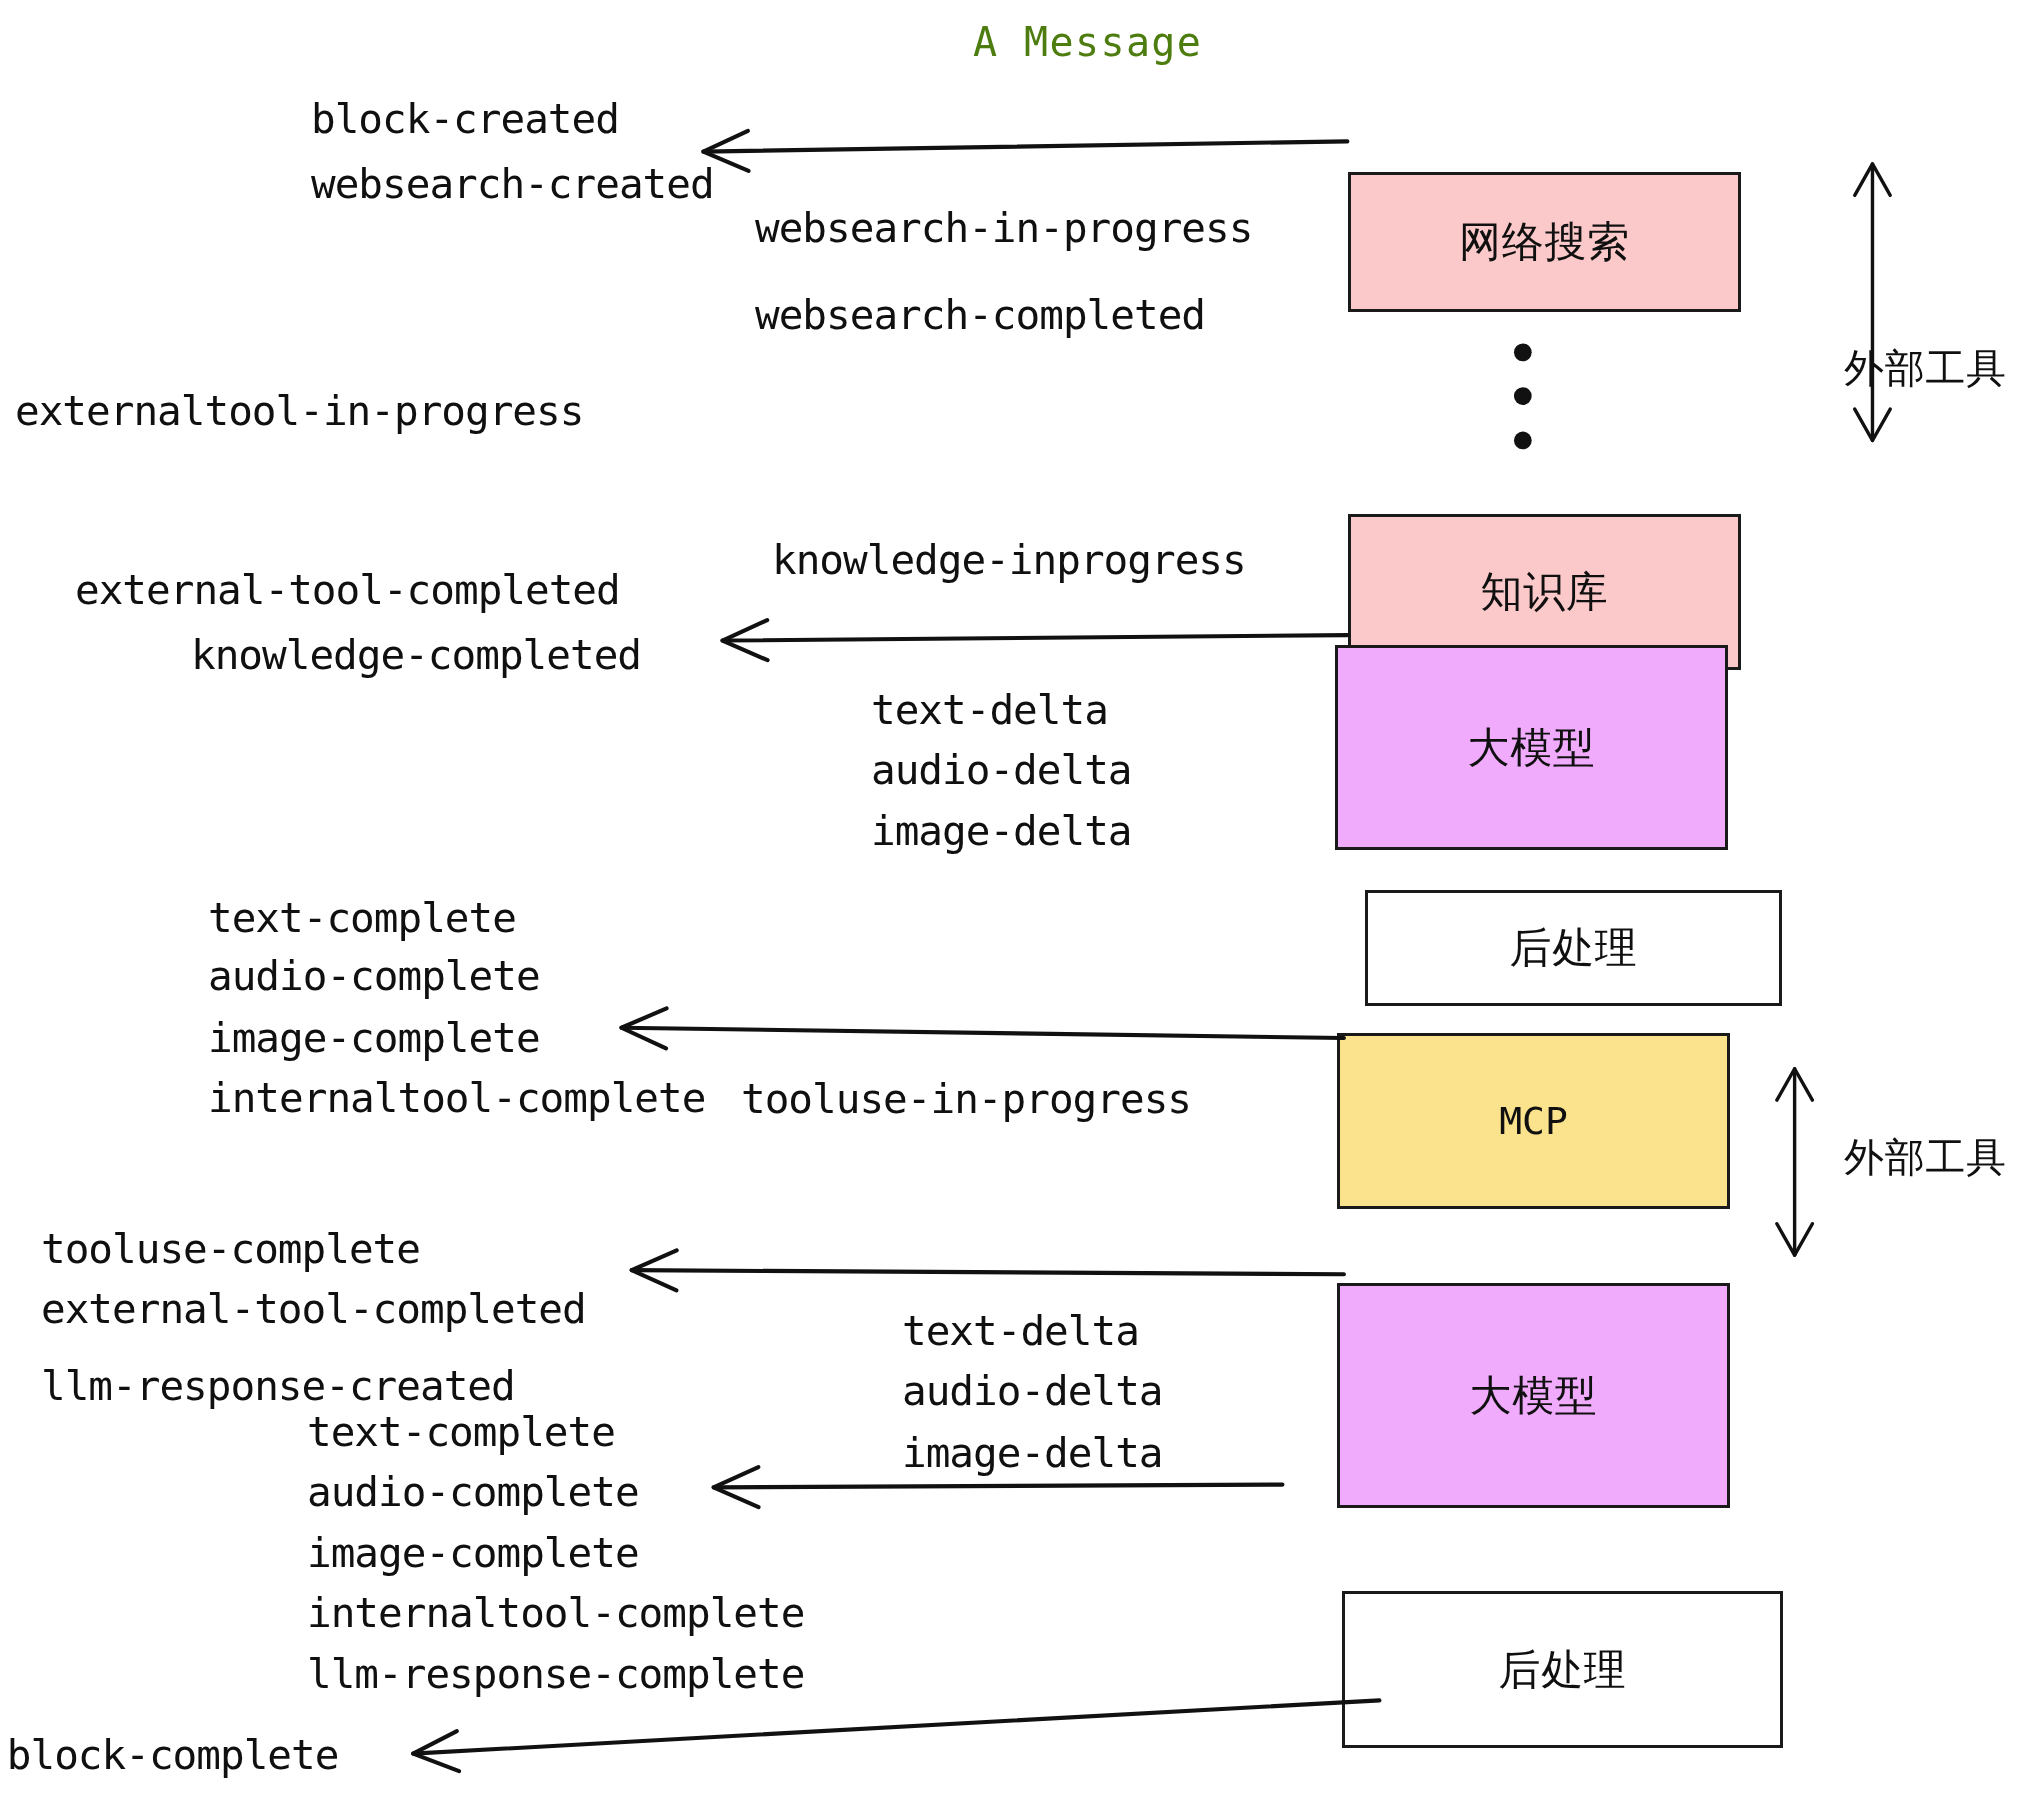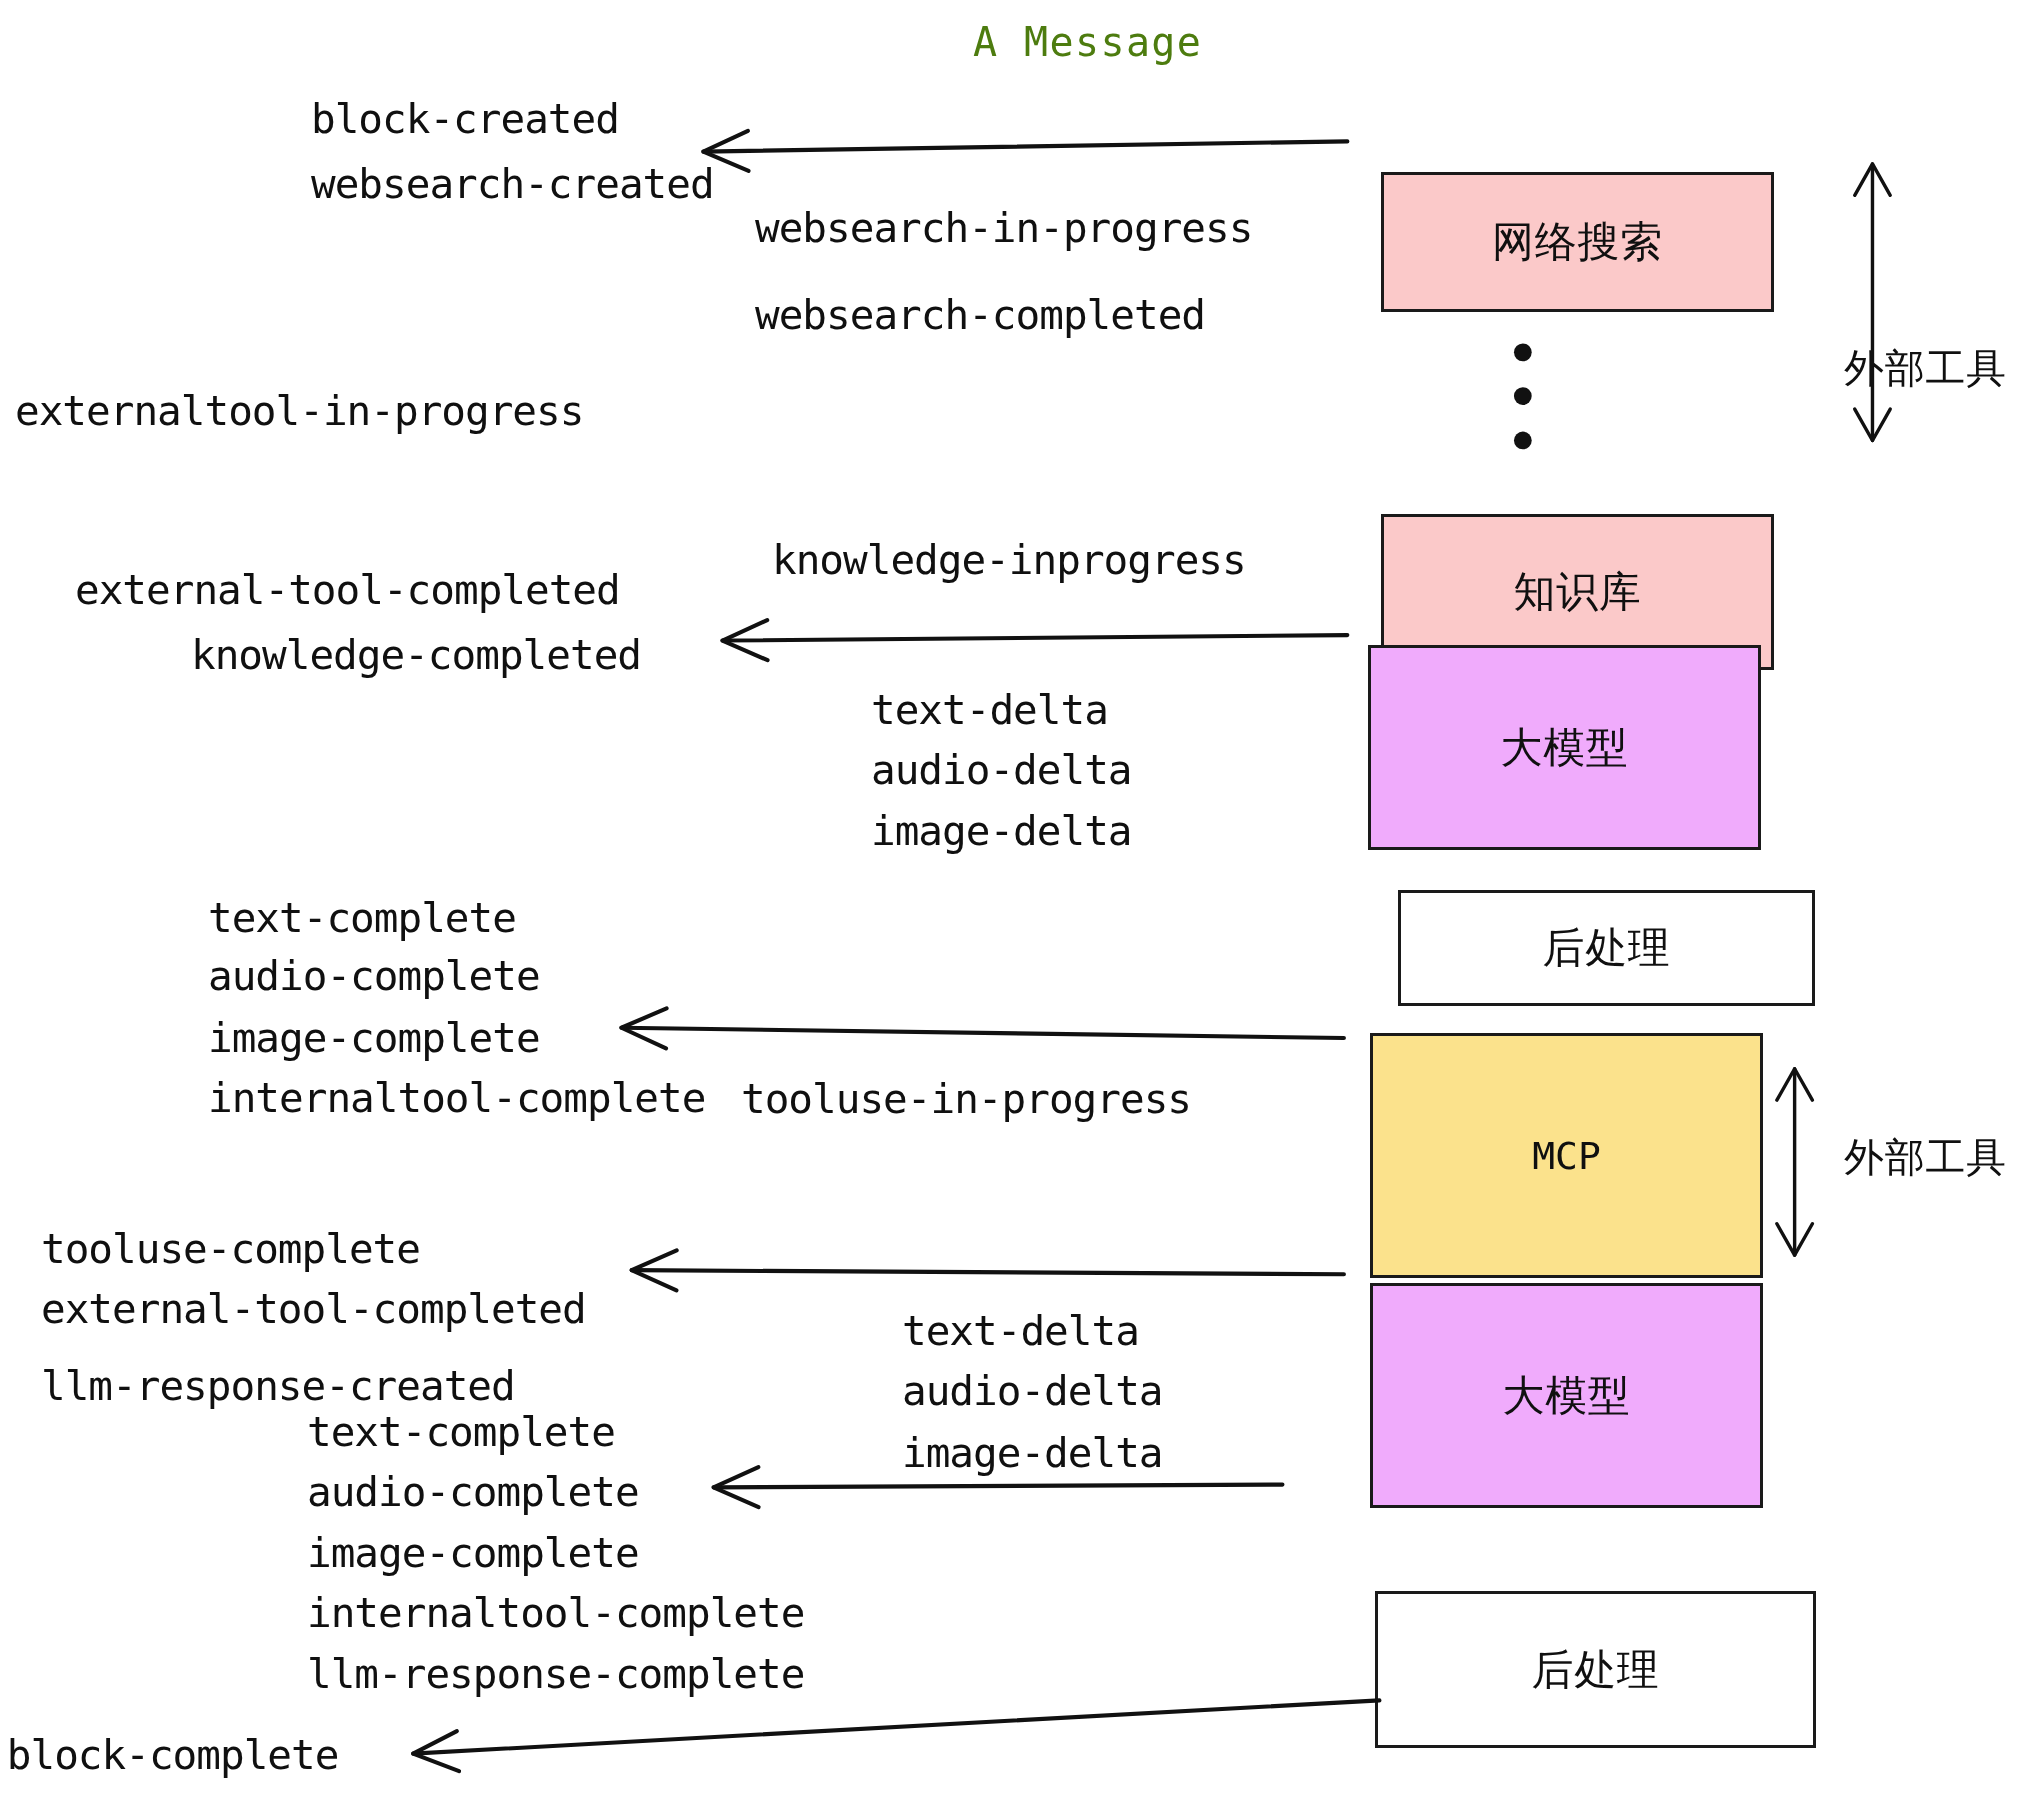--- a/index.html
+++ b/index.html
@@ -42,21 +42,20 @@
     position:absolute;
     box-sizing:border-box;
     border:3.4px solid #1a1a1a;
     display:flex;
     align-items:center;
     justify-content:center;
     font-family:"DejaVu Sans","Liberation Sans",sans-serif;
     font-size:42px;
     color:#101010;
     letter-spacing:0.7px;
-    margin-left:33px;
   }
   .box.pink{background:#fbc9c9;}
   .box.green{background:#f0abfc;}
   .box.yellow{background:#fbe28c;}
   .box.white{background:#ffffff;}
   .box.mcp{
     font-family:"DejaVu Sans Mono","Liberation Mono",monospace;
     font-size:38px;
     letter-spacing:0px;
   }
@@ -94,21 +93,21 @@
       </div>
       <div class="box pink" style="left: 1348px; top: 514px; width: 393px; height: 156px;">
         <span>知识库</span>
       </div>
       <div class="box green" style="left: 1335px; top: 645px; width: 393px; height: 205px;">
         <span>大模型</span>
       </div>
       <div class="box white" style="left: 1365px; top: 890px; width: 417px; height: 116px;">
         <span>后处理</span>
       </div>
-      <div class="box yellow mcp" style="left: 1337px; top: 1033px; width: 393px; height: 245px;">
+      <div class="box yellow mcp" style="left: 1337px; top: 1033px; width: 393px; height: 176px;">
         <span>MCP</span>
       </div>
       <div class="box green" style="left: 1337px; top: 1283px; width: 393px; height: 225px;">
         <span>大模型</span>
       </div>
       <div class="box white" style="left: 1342px; top: 1591px; width: 441px; height: 157px;">
         <span>后处理</span>
       </div>
     </div>
   <div id="events-layer">

